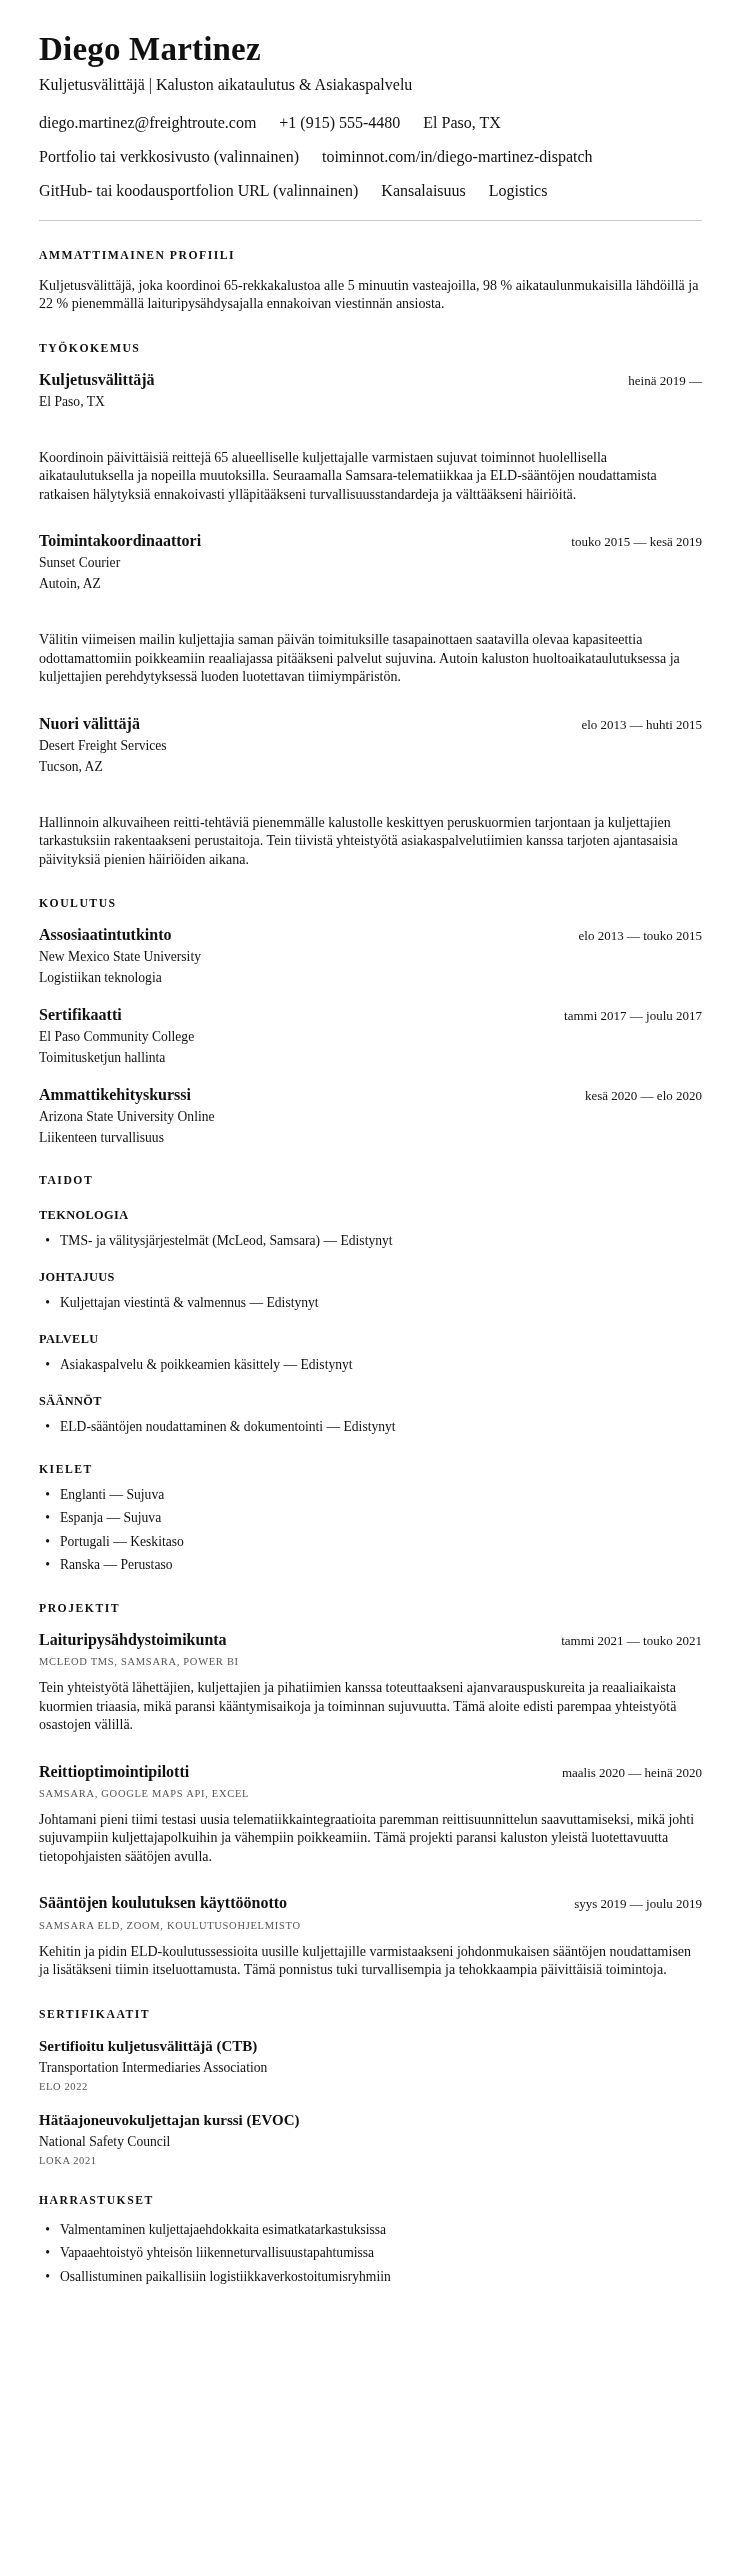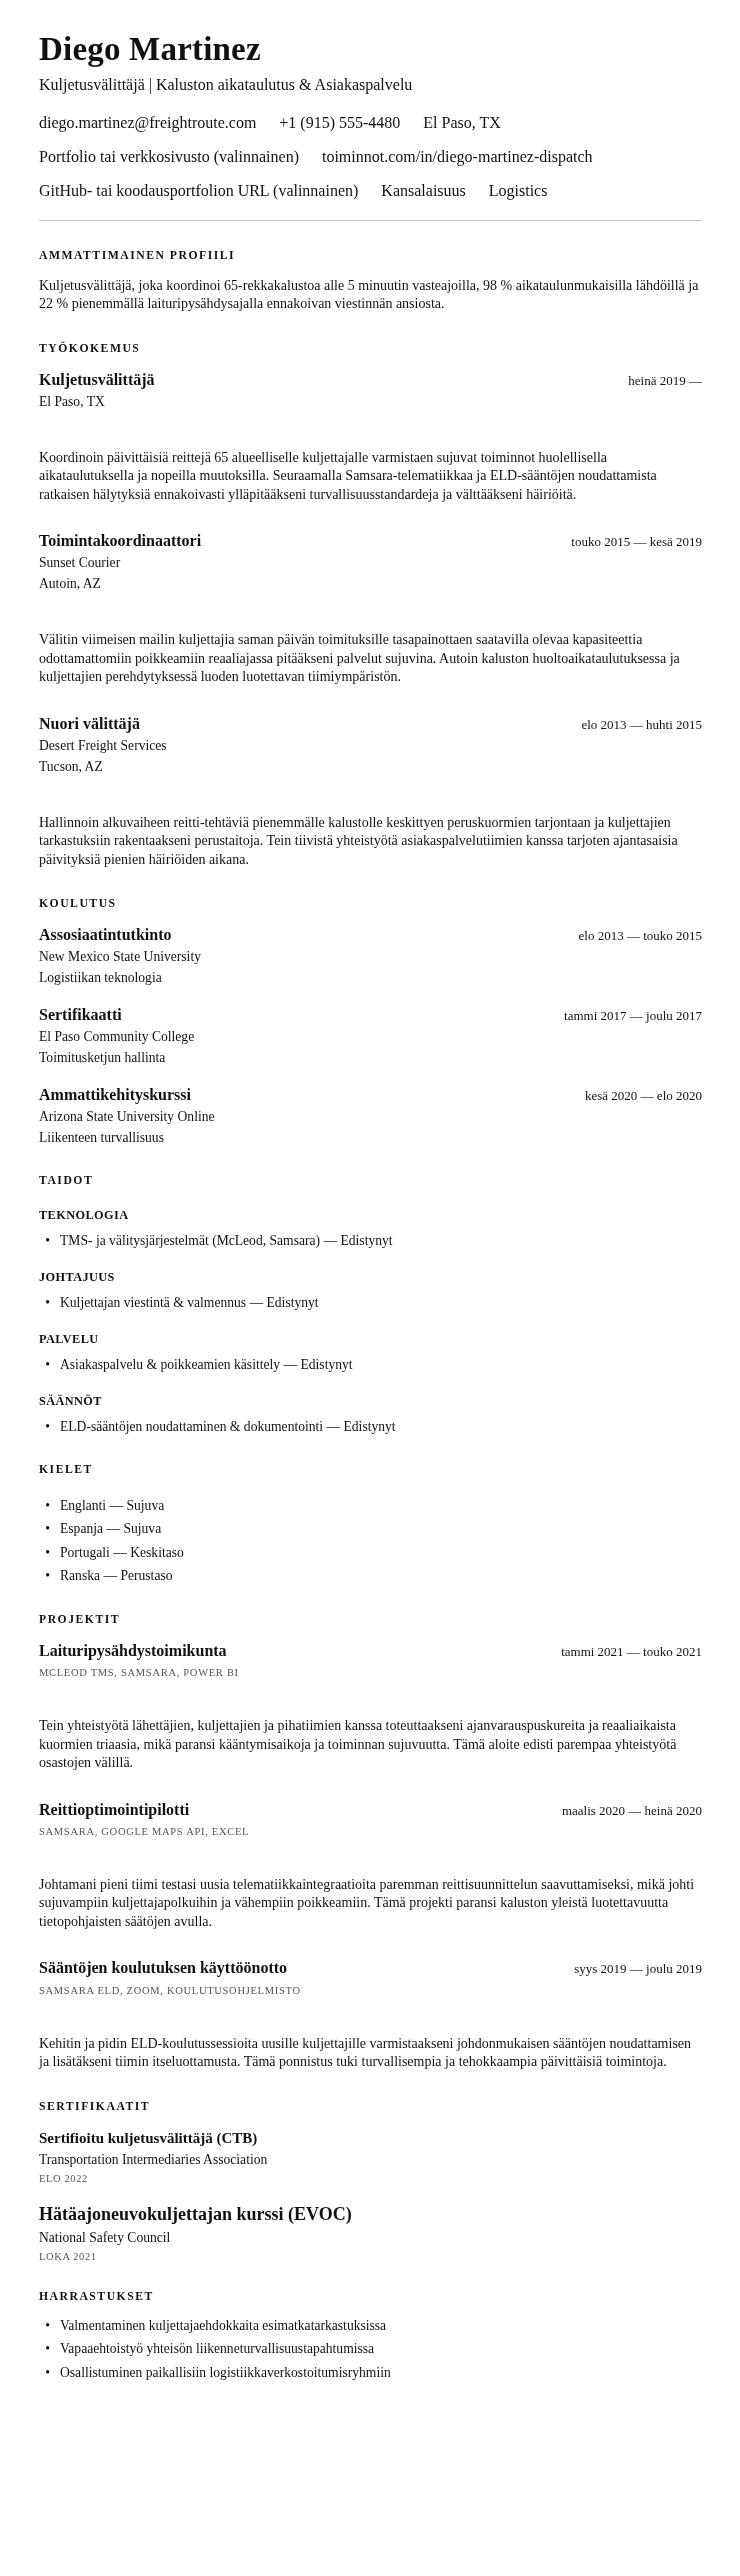--- a/index.html
+++ b/index.html
@@ -24,21 +24,21 @@
 
   .body-text { font-size: 14px; line-height: 18.5px; margin: 15px 0 0 0; }
 
   .entry { margin-top: 16px; }
   .entry + .entry { margin-top: 28px; }
   .entry-head { display: flex; justify-content: space-between; align-items: baseline; gap: 18.5px; }
   .entry-title { font-size: 16px; font-weight: 700; margin: 0; }
   .dates { font-size: 13px; white-space: nowrap; }
   .sub { font-size: 13.6px; margin: 5px 0 0 0; }
   .desc { font-size: 14px; line-height: 18.5px; margin: 39px 0 0 0; }
-  section.projects .desc { margin-top: 39px; font-family: Liberation Serif, serif; }
+  section.projects .desc { margin-top: 12px; font-family: Liberation Serif, serif; }
 
   .edu-entry { margin-top: 16px; }
   .edu-entry + .edu-entry { margin-top: 20px; }
 
   .cat { font-size: 12.3px; font-weight: 700; letter-spacing: 0.4px; margin: 21px 0 0 0; text-transform: uppercase; }
   .blist { list-style: none; margin: 8.6px 0 0 0; padding: 0; }
   .blist li { font-size: 13.6px; line-height: 17.3px; position: relative; padding-left: 21px; margin-top: 6.2px; }
   .blist li:first-child { margin-top: 0; }
   .blist li::before { content: "\2022"; position: absolute; left: 6.2px; }
 
@@ -170,21 +170,21 @@
     <div>
       <h3 class="cat">SÄÄNNÖT</h3>
       <ul class="blist">
         <li>ELD-sääntöjen noudattaminen &amp; dokumentointi — Edistynyt</li>
       </ul>
     </div>
   </section>
 
   <section>
     <h2 class="sec">KIELET</h2>
-    <ul class="blist" style="margin-top:21px">
+    <ul class="blist" style="margin-top:10px">
       <li>Englanti — Sujuva</li>
       <li>Espanja — Sujuva</li>
       <li>Portugali — Keskitaso</li>
       <li>Ranska — Perustaso</li>
     </ul>
   </section>
 
   <section class="projects">
     <h2 class="sec">PROJEKTIT</h2>
 
@@ -219,21 +219,21 @@
   <section>
     <h2 class="sec">SERTIFIKAATIT</h2>
 
     <article class="cert">
       <h3 class="entry-title" style="font-size:15px">Sertifioitu kuljetusvälittäjä (CTB)</h3>
       <p class="sub">Transportation Intermediaries Association</p>
       <p class="meta">ELO 2022</p>
     </article>
 
     <article class="cert">
-      <h3 class="entry-title" style="font-size:18px">Hätäajoneuvokuljettajan kurssi (EVOC)</h3>
+      <h3 class="entry-title" style="font-size:15px">Hätäajoneuvokuljettajan kurssi (EVOC)</h3>
       <p class="sub">National Safety Council</p>
       <p class="meta">LOKA 2021</p>
     </article>
   </section>
 
   <section>
     <h2 class="sec">HARRASTUKSET</h2>
     <ul class="blist" style="margin-top:13.6px">
       <li>Valmentaminen kuljettajaehdokkaita esimatkatarkastuksissa</li>
       <li>Vapaaehtoistyö yhteisön liikenneturvallisuustapahtumissa</li>

